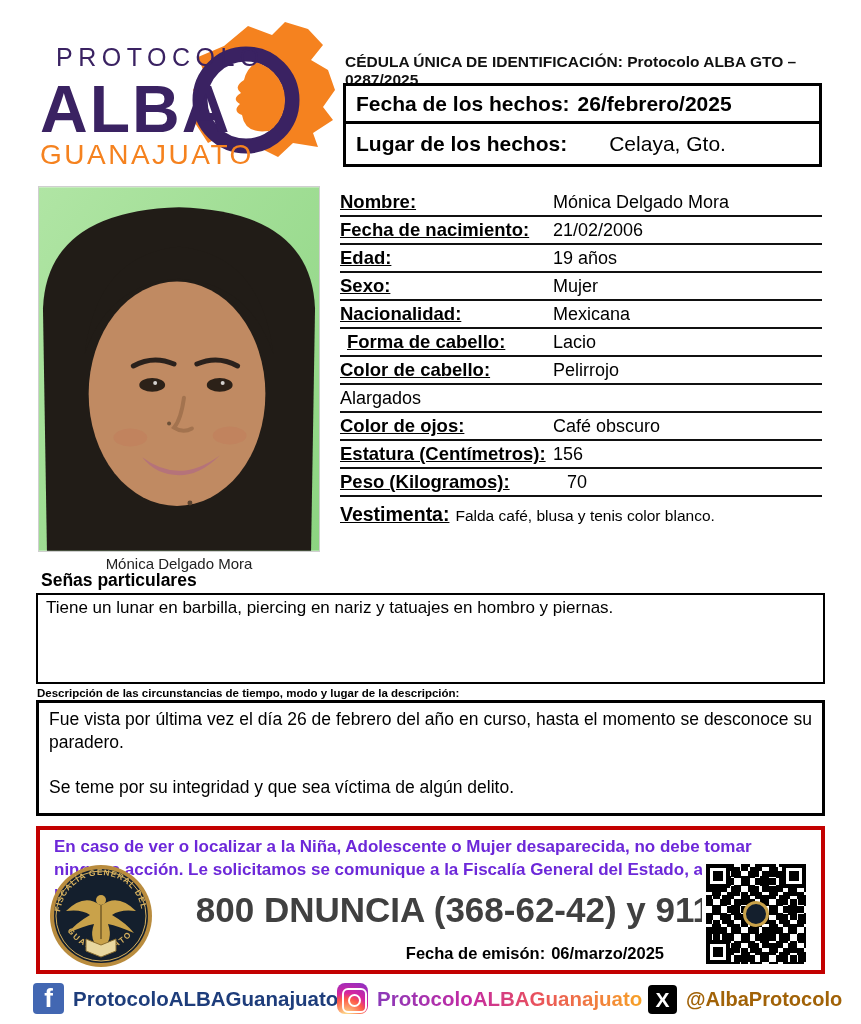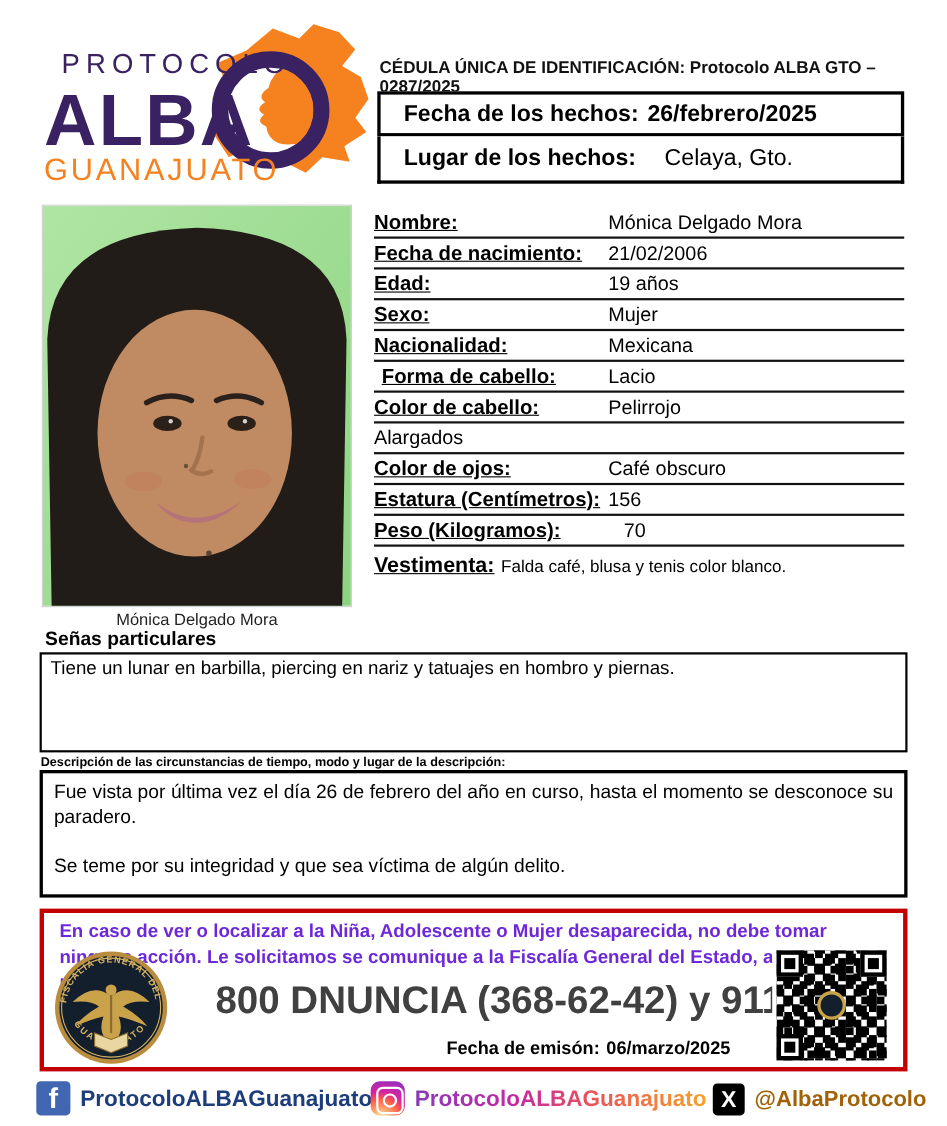--- a/index.html
+++ b/index.html
@@ -2,23 +2,23 @@
 <html><head>
 <meta charset="utf-8">
 <style>
   * { box-sizing: border-box; margin: 0; padding: 0; }
   html,body { width:861px; height:1024px; background:#fff; font-family:"Liberation Sans", sans-serif; }
   .page { position:relative; width:861px; height:1024px; background:#fff; overflow:hidden; }
 
   
   .logo-svg { position:absolute; left:22px; top:14px; }
   .cedula { position:absolute; left:345px; top:53px; width:512px; font-size:15.5px; font-weight:bold; color:#111; }
-  .hbox { position:absolute; left:343px; width:479px; border:3px solid #000; background:#fff; display:flex; align-items:center; padding-left:21px; }
+  .hbox { position:absolute; left:343px; width:479px; border:3px solid #000; background:#fff; display:flex; align-items:center; padding-left:10px; }
   .hbox1 { top:83px; height:41px; }
-  .hbox2 { top:124px; height:43px; border-top:none; }
+  .hbox2 { top:124px; height:43px; border-top:none;gap:16px; }
   .hlabel { font-weight:bold; font-size:21px; }
   .hval-b { font-weight:bold; font-size:21px; margin-left:8px; }
   .hval-r { font-weight:normal; font-size:21px; margin-left:26px;text-align:center; }
 
   
   .photo { position:absolute; left:38px; top:186px; width:282px; height:366px; border:1px solid #cfcfcf; }
   .photo-caption { position:absolute; left:38px; top:555px; width:282px; text-align:center; font-size:15px; color:#222; }
 
   
   .fields { position:absolute; left:340px; top:189px; width:482px; }

